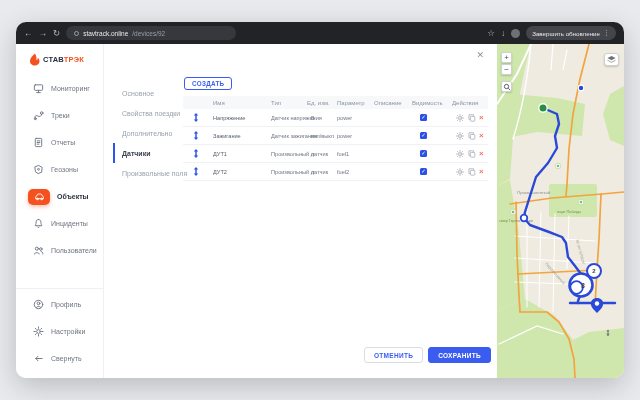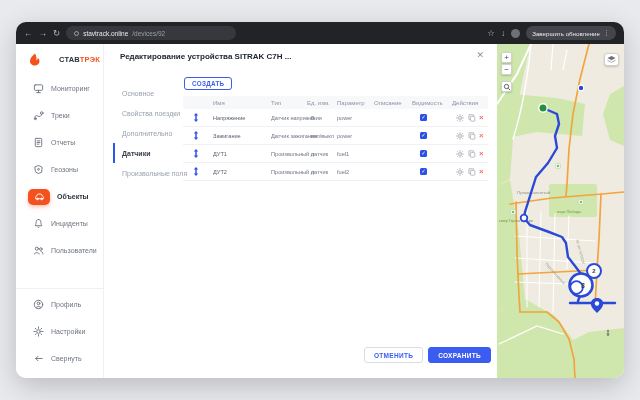--- a/index.html
+++ b/index.html
@@ -17,21 +17,21 @@
   .url-path{color:#9a9ea6;font-size:6.5px;}
   .chrome-right{margin-left:auto;display:flex;align-items:center;gap:6px;}
   .avatar-dot{width:9px;height:9px;border-radius:50%;background:#6d7077;}
   .update-pill{height:14px;background:#43454b;border-radius:8px;display:flex;align-items:center;
     gap:3px;padding:0 6px;color:#e8e9ec;font-size:6.2px;white-space:nowrap;}
   .dots{color:#c6c8cd;font-size:7px;}
   
   .content{display:flex;height:334px;}
   
   .sidebar{width:88px;background:#fff;border-right:1px solid #eef0f3;position:relative;flex:none;}
-  .logo{display:flex;align-items:center;gap:18px;padding:9px 0 6px 12px;}
+  .logo{display:flex;align-items:center;gap:2px;padding:9px 0 6px 12px;}
   .logo-text{font-size:7.5px;font-weight:800;letter-spacing:.2px;}
   .logo-text .p1{color:#26303f;}
   .logo-text .p2{color:#f4511e;}
   .nav{margin-top:3px;}
   .nav-item{height:27px;display:flex;align-items:center;gap:7px;padding-left:16px;
     color:#6d7480;font-size:7px;white-space:nowrap;}
   .nav-item .ic{width:12px;height:12px;display:flex;align-items:center;justify-content:center;flex:none;}
   .nav-item.active{padding-left:12px;color:#2b3340;font-weight:700;}
   .nav-item.active .ic{width:22px;height:16px;background:#f4511e;border-radius:5px;
     box-shadow:0 2px 4px rgba(244,81,30,.35);}
@@ -205,21 +205,20 @@
               <svg width="11" height="11" viewBox="0 0 12 12" fill="none" stroke="#6a7280" stroke-width="1" stroke-linecap="round" stroke-linejoin="round">
                 <path d="M10,6 H3 M5.5,3.5 L3,6 L5.5,8.5"></path>
               </svg>
             </span>
           <span>Свернуть</span>
         </div>
       </div>
     </aside>
 
     <main class="panel">
-      <div class="panel-title">Редактирование устройства SITRAK C7H ...</div>
       <span class="close-btn">✕</span>
 
       <div class="tab-list">
         <div class="tab">
             <span>Основное</span>
           </div>
         <div class="tab">
             <span>Свойства поездки</span>
           </div>
         <div class="tab">

